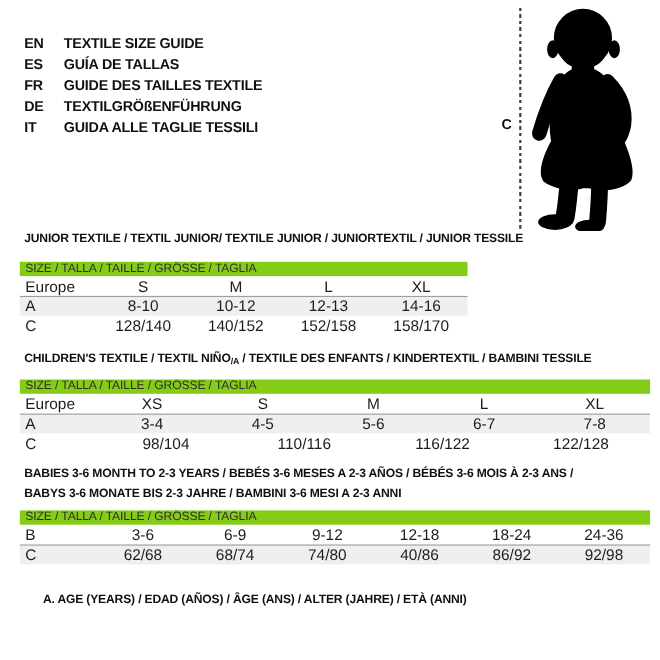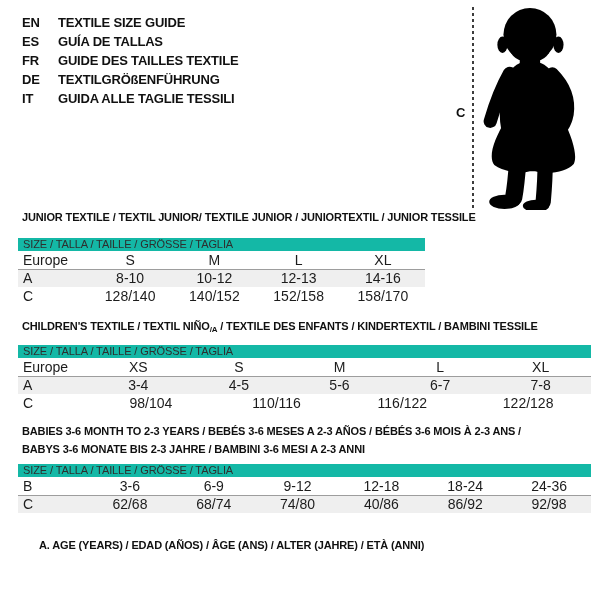--- a/index.html
+++ b/index.html
@@ -3,40 +3,40 @@
 <meta charset="utf-8">
 <style>
   html,body { margin:0; padding:0; }
   body {
     width:600px; height:600px; position:relative; overflow:hidden;
     background:#ffffff; color:#111;
     font-family:"Liberation Sans","DejaVu Sans",sans-serif;
     -webkit-font-smoothing:antialiased;
   }
   
-  .lang-block { position:absolute; left:22px; top:13px; }
+  .lang-block { position:absolute; left:22px; top:30px; }
   .lang-row  { display:flex; height:19px; line-height:19px; }
   .lang-code { width:36px; font-weight:700; font-size:13px; letter-spacing:-0.2px; }
   .lang-label{ font-weight:700; font-size:13px; letter-spacing:-0.2px; white-space:nowrap; }
 
   
   .figure { position:absolute; left:450px; top:4px; width:145px; height:206px; }
   .dash-line {
     position:absolute; left:22px; top:3px; width:2px; height:201px;
     background:repeating-linear-gradient(to bottom,#3d3d3d 0px,#3d3d3d 3px,transparent 3px,transparent 6px);
   }
   .height-label { position:absolute; left:6px; top:101px; font-weight:700; font-size:13px; }
   .baby-svg { position:absolute; left:27px; top:2px; width:112px; height:204px; }
 
   
   .tbl-title { position:absolute; font-weight:700; font-size:11px; letter-spacing:-0.15px; white-space:nowrap; color:#101010; }
   .tbl-title .subscript { font-size:8px; vertical-align:-2px; }
   .tbl { position:absolute; }
   .size-bar {
-    height:13px; line-height:13px; background:#14b8a6;
+    height:13px; line-height:13px; background:#84cc16;
     padding-left:5px; font-size:11px; color:#2e2e2e; letter-spacing:-0.1px;
     white-space:nowrap; overflow:hidden;
   }
   .trow { display:flex; height:18px; line-height:18px; font-size:14px; color:#1c1c1c; }
   .trow.shaded { background:#efefef; border-top:1px solid #9d9d9d; box-sizing:border-box; line-height:17px; }
   .c0   { width:70px; padding-left:5px; box-sizing:border-box; text-align:left; }
   .cell { flex:1; text-align:center; }
 
   .t1 { left:18px; top:238px; width:407px; }
   .t1-title { left:22px; top:211px; }

